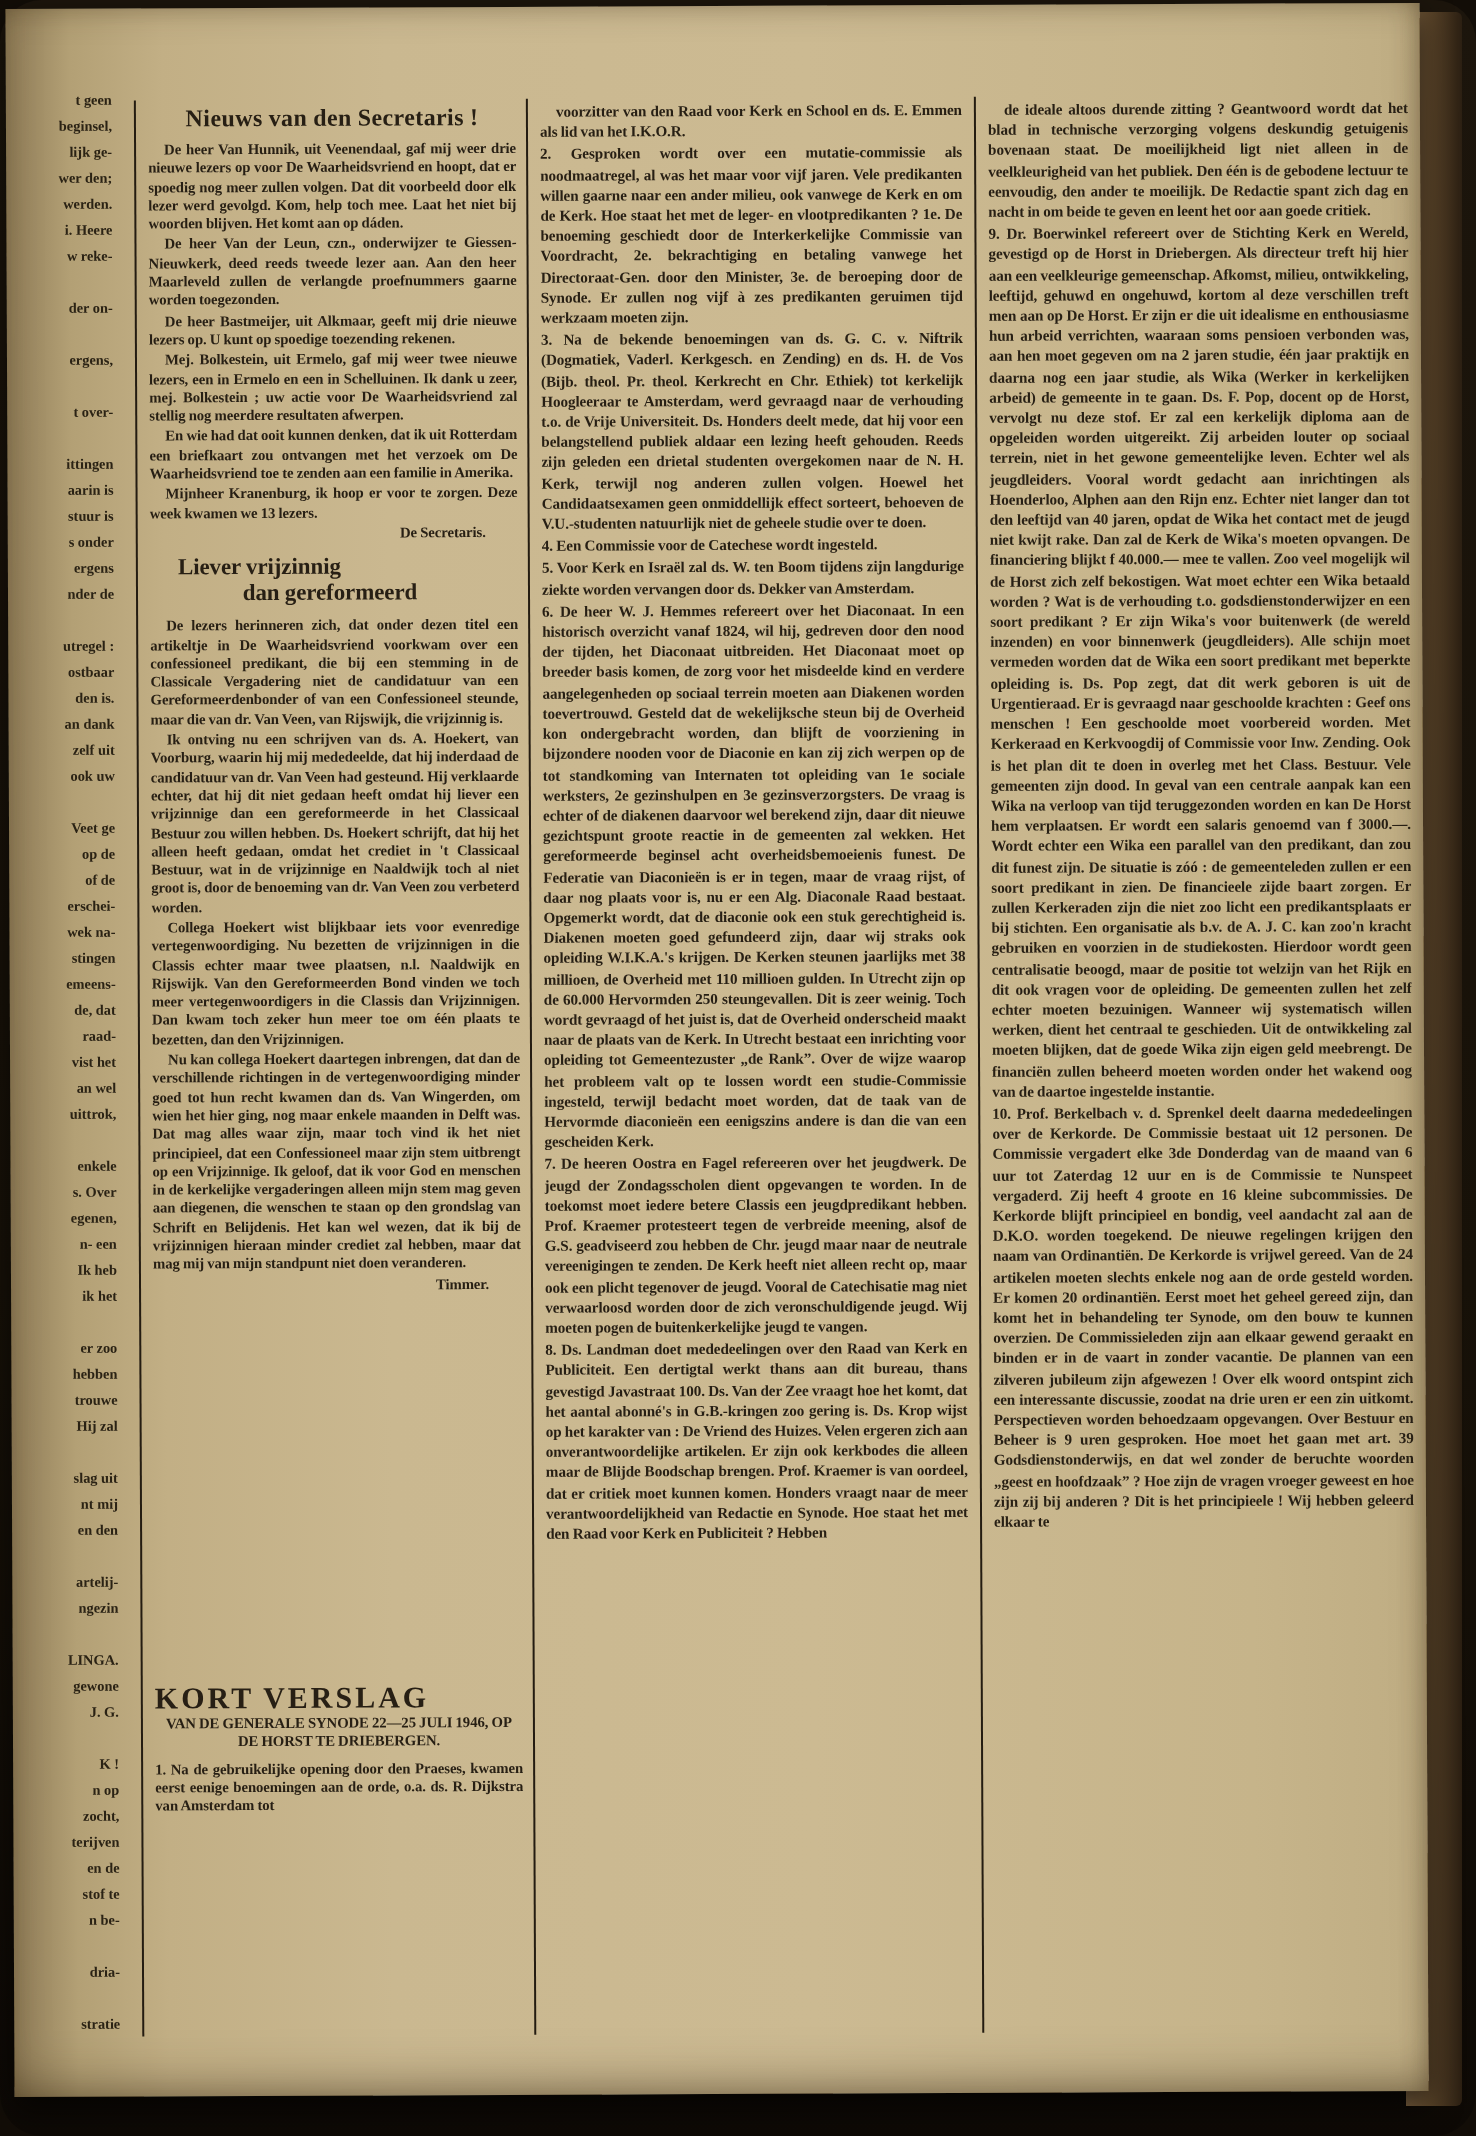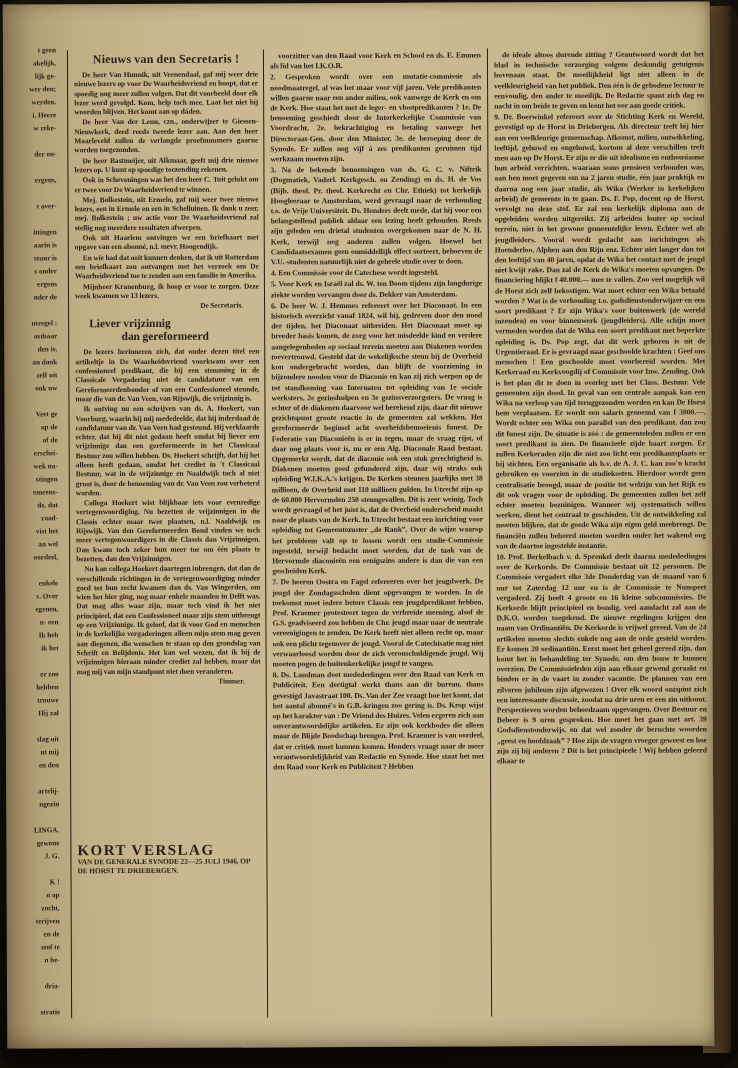--- a/index.html
+++ b/index.html
@@ -43,33 +43,33 @@
   .para { margin:0 0 1px 0; text-indent:8px; }
   .para.flush { text-indent:0; }
 
   .h-secretaris { font-size:12px; line-height:14px; font-weight:700;
     margin:0 0 4px 0; letter-spacing:.2px; text-align:center; }
   .sig { text-align:right; padding-right:16px; font-weight:700; margin:1px 0 7px 0; }
   .h-liever { margin:3px 0 4px 0; font-weight:700; font-size:11.5px; line-height:13px; text-align:left; }
   .h-liever .l1 { display:block; padding-left:14px; }
   .h-liever .l2 { display:block; text-align:center; padding-right:4px; }
   .h-kort { font-size:15px; letter-spacing:1.5px; font-weight:700; margin:6px 0 3px 0; text-align:left; }
-  .subhead { font-size:7.4px; line-height:8.8px; font-weight:700; text-align:left; margin:0 0 4px 0; }
+  .subhead { font-size:7.4px; line-height:8.8px; font-weight:700; text-align:center; margin:0 0 4px 0; }
 </style>
 </head>
 <body>
 
 <div class="scene">
   <div class="under-page"></div>
 
   <div class="page">
 
     <div class="spine-col">
         <p class="frag">t geen</p>
-        <p class="frag">akelijk,</p>
+        <p class="frag">beginsel,</p>
         <p class="frag">lijk ge-</p>
         <p class="frag">wer den;</p>
         <p class="frag">werden.</p>
         <p class="frag">i. Heere</p>
         <p class="frag">w reke-</p>
         <p class="frag blank">&nbsp;</p>
         <p class="frag">der on-</p>
         <p class="frag blank">&nbsp;</p>
         <p class="frag">ergens,</p>
         <p class="frag blank">&nbsp;</p>
@@ -93,21 +93,21 @@
         <p class="frag">op de</p>
         <p class="frag">of de</p>
         <p class="frag">erschei-</p>
         <p class="frag">wek na-</p>
         <p class="frag">stingen</p>
         <p class="frag">emeens-</p>
         <p class="frag">de, dat</p>
         <p class="frag">raad-</p>
         <p class="frag">vist het</p>
         <p class="frag">an wel</p>
-        <p class="frag">oordeel,</p>
+        <p class="frag">uittrok,</p>
         <p class="frag blank">&nbsp;</p>
         <p class="frag">enkele</p>
         <p class="frag">s. Over</p>
         <p class="frag">egenen,</p>
         <p class="frag">n- een</p>
         <p class="frag">Ik heb</p>
         <p class="frag">ik het</p>
         <p class="frag blank">&nbsp;</p>
         <p class="frag">er zoo</p>
         <p class="frag">hebben</p>
@@ -142,23 +142,21 @@
 
     <div class="vrule r1"></div>
 
     <div class="col col1">
       <div class="part-a">
         <h2 class="h-secretaris">Nieuws van den Secretaris !</h2>
         <div>
             <p class="para">De heer Van Hunnik, uit Veenendaal, gaf mij weer drie nieuwe lezers op voor De Waarheidsvriend en hoopt, dat er spoedig nog meer zullen volgen. Dat dit voorbeeld door elk lezer werd gevolgd. Kom, help toch mee. Laat het niet bij woorden blijven. Het komt aan op dáden.</p>
             <p class="para">De heer Van der Leun, czn., onderwijzer te Giessen-Nieuwkerk, deed reeds tweede lezer aan. Aan den heer Maarleveld zullen de verlangde proefnummers gaarne worden toegezonden.</p>
             <p class="para">De heer Bastmeijer, uit Alkmaar, geeft mij drie nieuwe lezers op. U kunt op spoedige toezending rekenen.</p>
-            <p class="para">Ook in Scheveningen was het den heer C. Tuit gelukt om er twee voor De Waarheidsvriend te winnen.</p>
             <p class="para">Mej. Bolkestein, uit Ermelo, gaf mij weer twee nieuwe lezers, een in Ermelo en een in Schelluinen. Ik dank u zeer, mej. Bolkestein ; uw actie voor De Waarheidsvriend zal stellig nog meerdere resultaten afwerpen.</p>
-            <p class="para">Ook uit Haarlem ontvingen we een briefkaart met opgave van een abonné, n.l. mevr. Hoogendijk.</p>
             <p class="para">En wie had dat ooit kunnen denken, dat ik uit Rotterdam een briefkaart zou ontvangen met het verzoek om De Waarheidsvriend toe te zenden aan een familie in Amerika.</p>
             <p class="para">Mijnheer Kranenburg, ik hoop er voor te zorgen. Deze week kwamen we 13 lezers.</p>
           </div>
         <div class="sig">De Secretaris.</div>
 
         <h3 class="h-liever">
           <span class="l1">Liever vrijzinnig</span>
           <span class="l2">dan gereformeerd</span>
         </h3>
         <div>
@@ -166,20 +164,23 @@
             <p class="para">Ik ontving nu een schrijven van ds. A. Hoekert, van Voorburg, waarin hij mij mededeelde, dat hij inderdaad de candidatuur van dr. Van Veen had gesteund. Hij verklaarde echter, dat hij dit niet gedaan heeft omdat hij liever een vrijzinnige dan een gereformeerde in het Classicaal Bestuur zou willen hebben. Ds. Hoekert schrijft, dat hij het alleen heeft gedaan, omdat het crediet in 't Classicaal Bestuur, wat in de vrijzinnige en Naaldwijk toch al niet groot is, door de benoeming van dr. Van Veen zou verbeterd worden.</p>
             <p class="para">Collega Hoekert wist blijkbaar iets voor evenredige vertegenwoordiging. Nu bezetten de vrijzinnigen in die Classis echter maar twee plaatsen, n.l. Naaldwijk en Rijswijk. Van den Gereformeerden Bond vinden we toch meer vertegenwoordigers in die Classis dan Vrijzinnigen. Dan kwam toch zeker hun meer toe om één plaats te bezetten, dan den Vrijzinnigen.</p>
             <p class="para">Nu kan collega Hoekert daartegen inbrengen, dat dan de verschillende richtingen in de vertegenwoordiging minder goed tot hun recht kwamen dan ds. Van Wingerden, om wien het hier ging, nog maar enkele maanden in Delft was. Dat mag alles waar zijn, maar toch vind ik het niet principieel, dat een Confessioneel maar zijn stem uitbrengt op een Vrijzinnige. Ik geloof, dat ik voor God en menschen in de kerkelijke vergaderingen alleen mijn stem mag geven aan diegenen, die wenschen te staan op den grondslag van Schrift en Belijdenis. Het kan wel wezen, dat ik bij de vrijzinnigen hieraan minder crediet zal hebben, maar dat mag mij van mijn standpunt niet doen veranderen.</p>
           </div>
         <div class="sig">Timmer.</div>
       </div>
 
       <div class="part-b">
         <h2 class="h-kort">KORT VERSLAG</h2>
         <div class="subhead">VAN DE GENERALE SYNODE 22—25 JULI 1946, OP DE HORST TE DRIEBERGEN.</div>
+        <div>
+            <p class="para flush">1. Na de gebruikelijke opening door den Praeses, kwamen eerst eenige benoemingen aan de orde, o.a. ds. R. Dijkstra van Amsterdam tot</p>
+          </div>
       </div>
     </div>
 
     <div class="vrule r2"></div>
 
     <div class="col col2">
         <p class="para">voorzitter van den Raad voor Kerk en School en ds. E. Emmen als lid van het I.K.O.R.</p>
         <p class="para flush">2. Gesproken wordt over een mutatie-commissie als noodmaatregel, al was het maar voor vijf jaren. Vele predikanten willen gaarne naar een ander milieu, ook vanwege de Kerk en om de Kerk. Hoe staat het met de leger- en vlootpredikanten ? 1e. De benoeming geschiedt door de Interkerkelijke Commissie van Voordracht, 2e. bekrachtiging en betaling vanwege het Directoraat-Gen. door den Minister, 3e. de beroeping door de Synode. Er zullen nog vijf à zes predikanten geruimen tijd werkzaam moeten zijn.</p>
         <p class="para flush">3. Na de bekende benoemingen van ds. G. C. v. Niftrik (Dogmatiek, Vaderl. Kerkgesch. en Zending) en ds. H. de Vos (Bijb. theol. Pr. theol. Kerkrecht en Chr. Ethiek) tot kerkelijk Hoogleeraar te Amsterdam, werd gevraagd naar de verhouding t.o. de Vrije Universiteit. Ds. Honders deelt mede, dat hij voor een belangstellend publiek aldaar een lezing heeft gehouden. Reeds zijn geleden een drietal studenten overgekomen naar de N. H. Kerk, terwijl nog anderen zullen volgen. Hoewel het Candidaatsexamen geen onmiddellijk effect sorteert, behoeven de V.U.-studenten natuurlijk niet de geheele studie over te doen.</p>
         <p class="para flush">4. Een Commissie voor de Catechese wordt ingesteld.</p>

